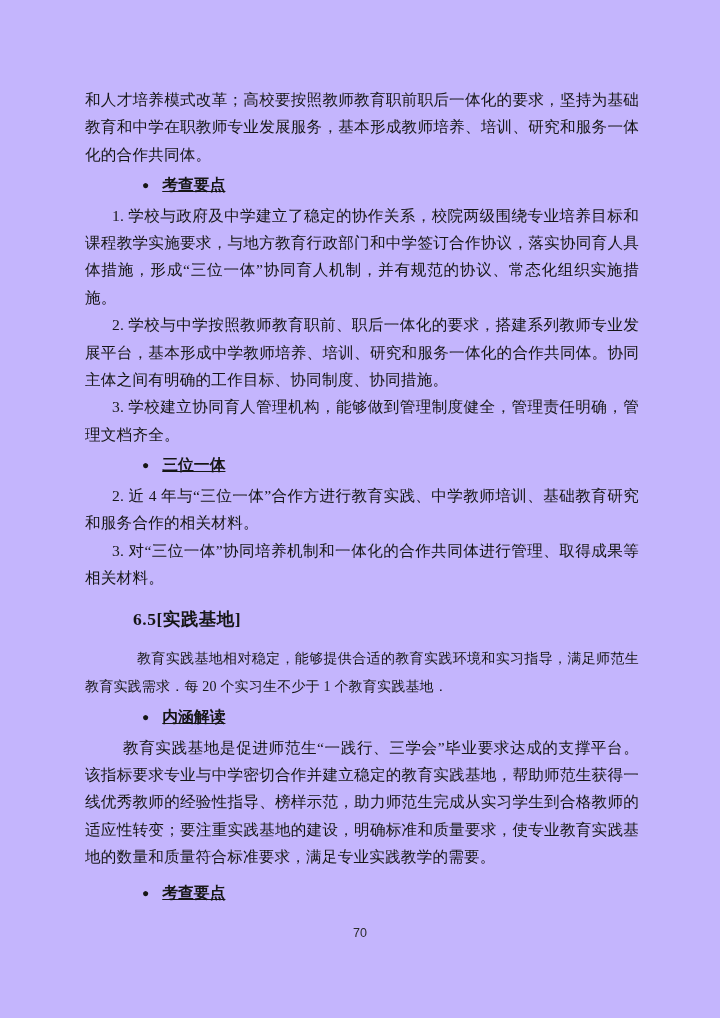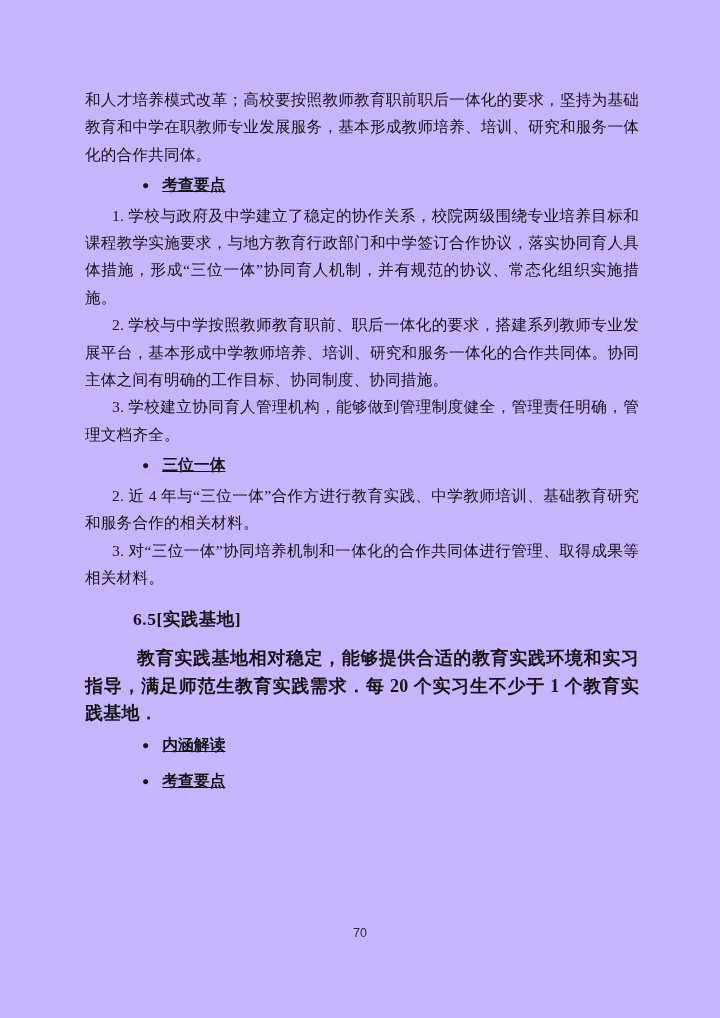--- a/index.html
+++ b/index.html
@@ -49,23 +49,23 @@
   }
   .mt8 { margin-top: 8px; }
   .heading {
     margin: 16px 0 14px 48px;
     font-size: 17.5px;
     line-height: 24px;
     font-weight: bold;
     letter-spacing: 0.5px;
   }
   .bold-para {
-    font-weight: bold;
+    font-weight: normal;
     text-indent: 52px;
-    font-size: 18px;
+    font-size: 14px;
   }
   .footer {
     position: absolute;
     top: 926px;
     left: 0;
     width: 720px;
     text-align: center;
     font-family: "Liberation Sans", "DejaVu Sans", sans-serif;
     font-size: 12.5px;
     color: #2b2b2b;
@@ -93,19 +93,20 @@
     <p class="para indent-num">2. 近 4 年与“三位一体”合作方进行教育实践、中学教师培训、基础教育研究和服务合作的相关材料。</p>
 
     <p class="para indent-num">3. 对“三位一体”协同培养机制和一体化的合作共同体进行管理、取得成果等相关材料。</p>
 
     <h2 class="heading">6.5[实践基地]</h2>
 
     <p class="para bold-para">教育实践基地相对稳定，能够提供合适的教育实践环境和实习指导，满足师范生教育实践需求．每 20 个实习生不少于 1 个教育实践基地．</p>
 
     <p class="bullet-row"><span class="bullet-glyph">●</span><span>内涵解读</span></p>
 
+    <p class="para indent-cjk">教育实践基地是促进师范生“一践行、三学会”毕业要求达成的支撑平台。该指标要求专业与中学密切合作并建立稳定的教育实践基地，帮助师范生获得一线优秀教师的经验性指导、榜样示范，助力师范生完成从实习学生到合格教师的适应性转变；要注重实践基地的建设，明确标准和质量要求，使专业教育实践基地的数量和质量符合标准要求，满足专业实践教学的需要。</p>
 
     <p class="bullet-row mt8"><span class="bullet-glyph">●</span><span>考查要点</span></p>
 
   </div>
 
   <div class="footer">70</div>
 </div>
 
 </body></html>

